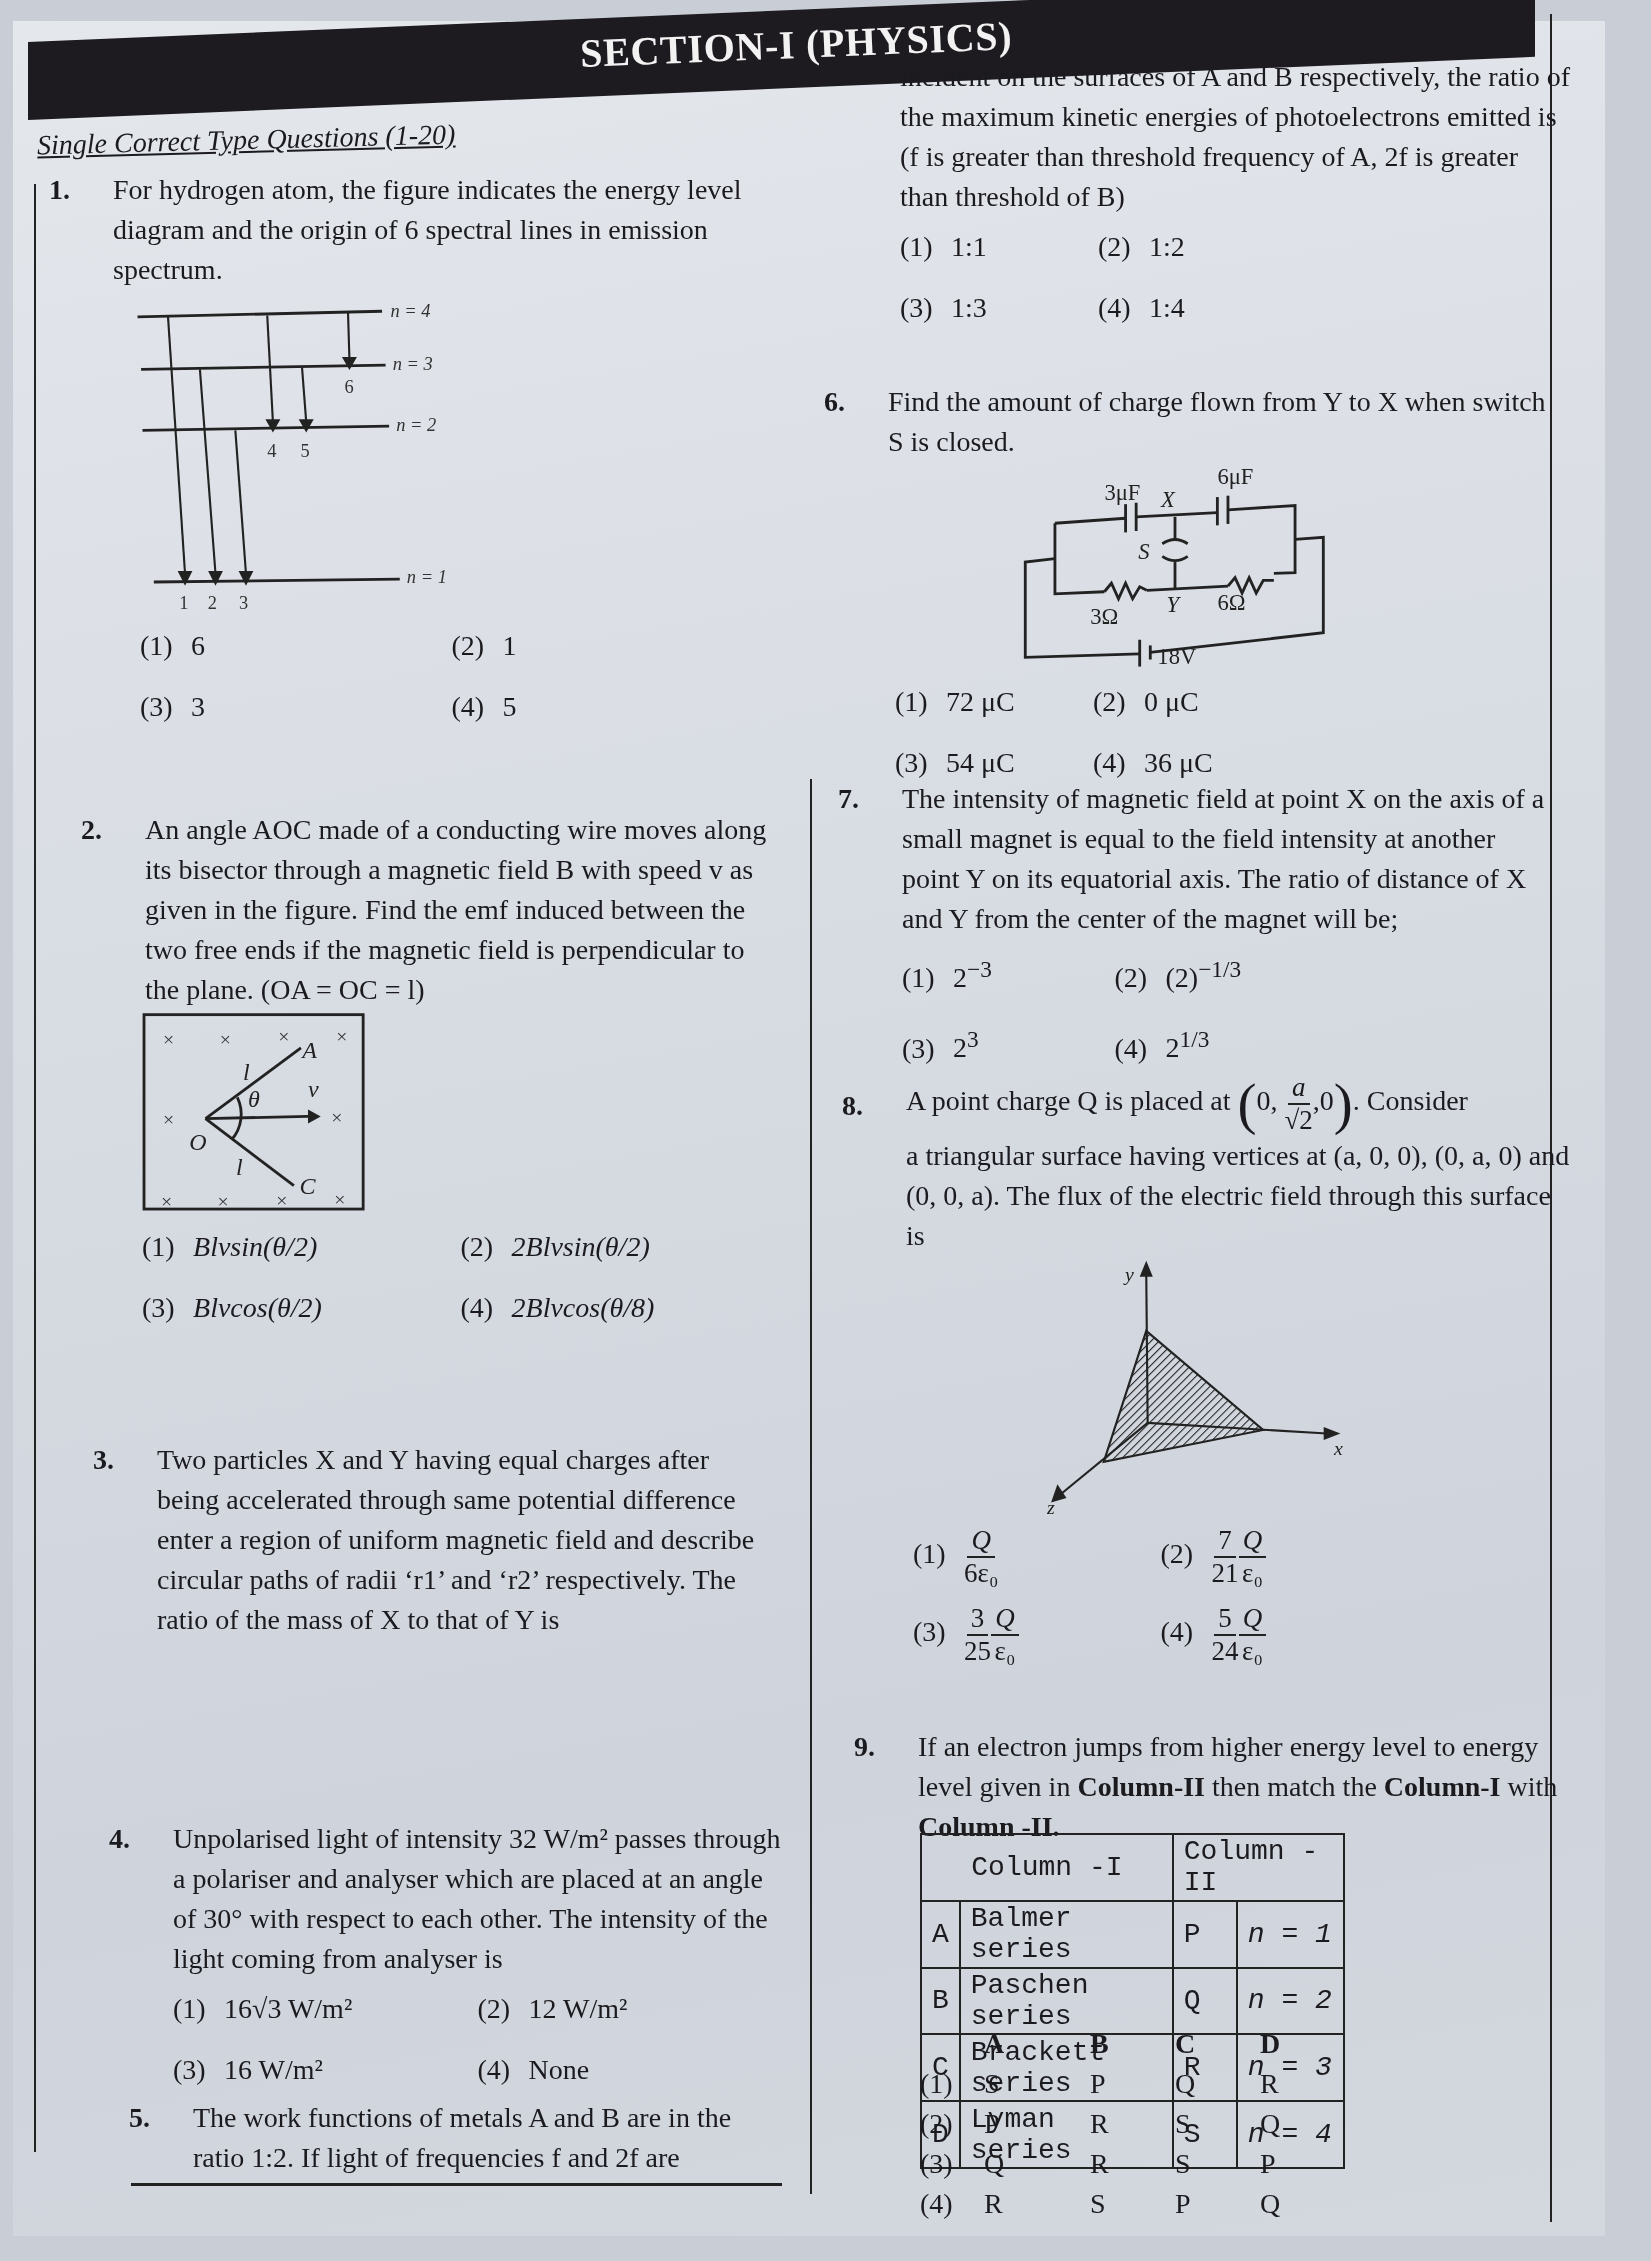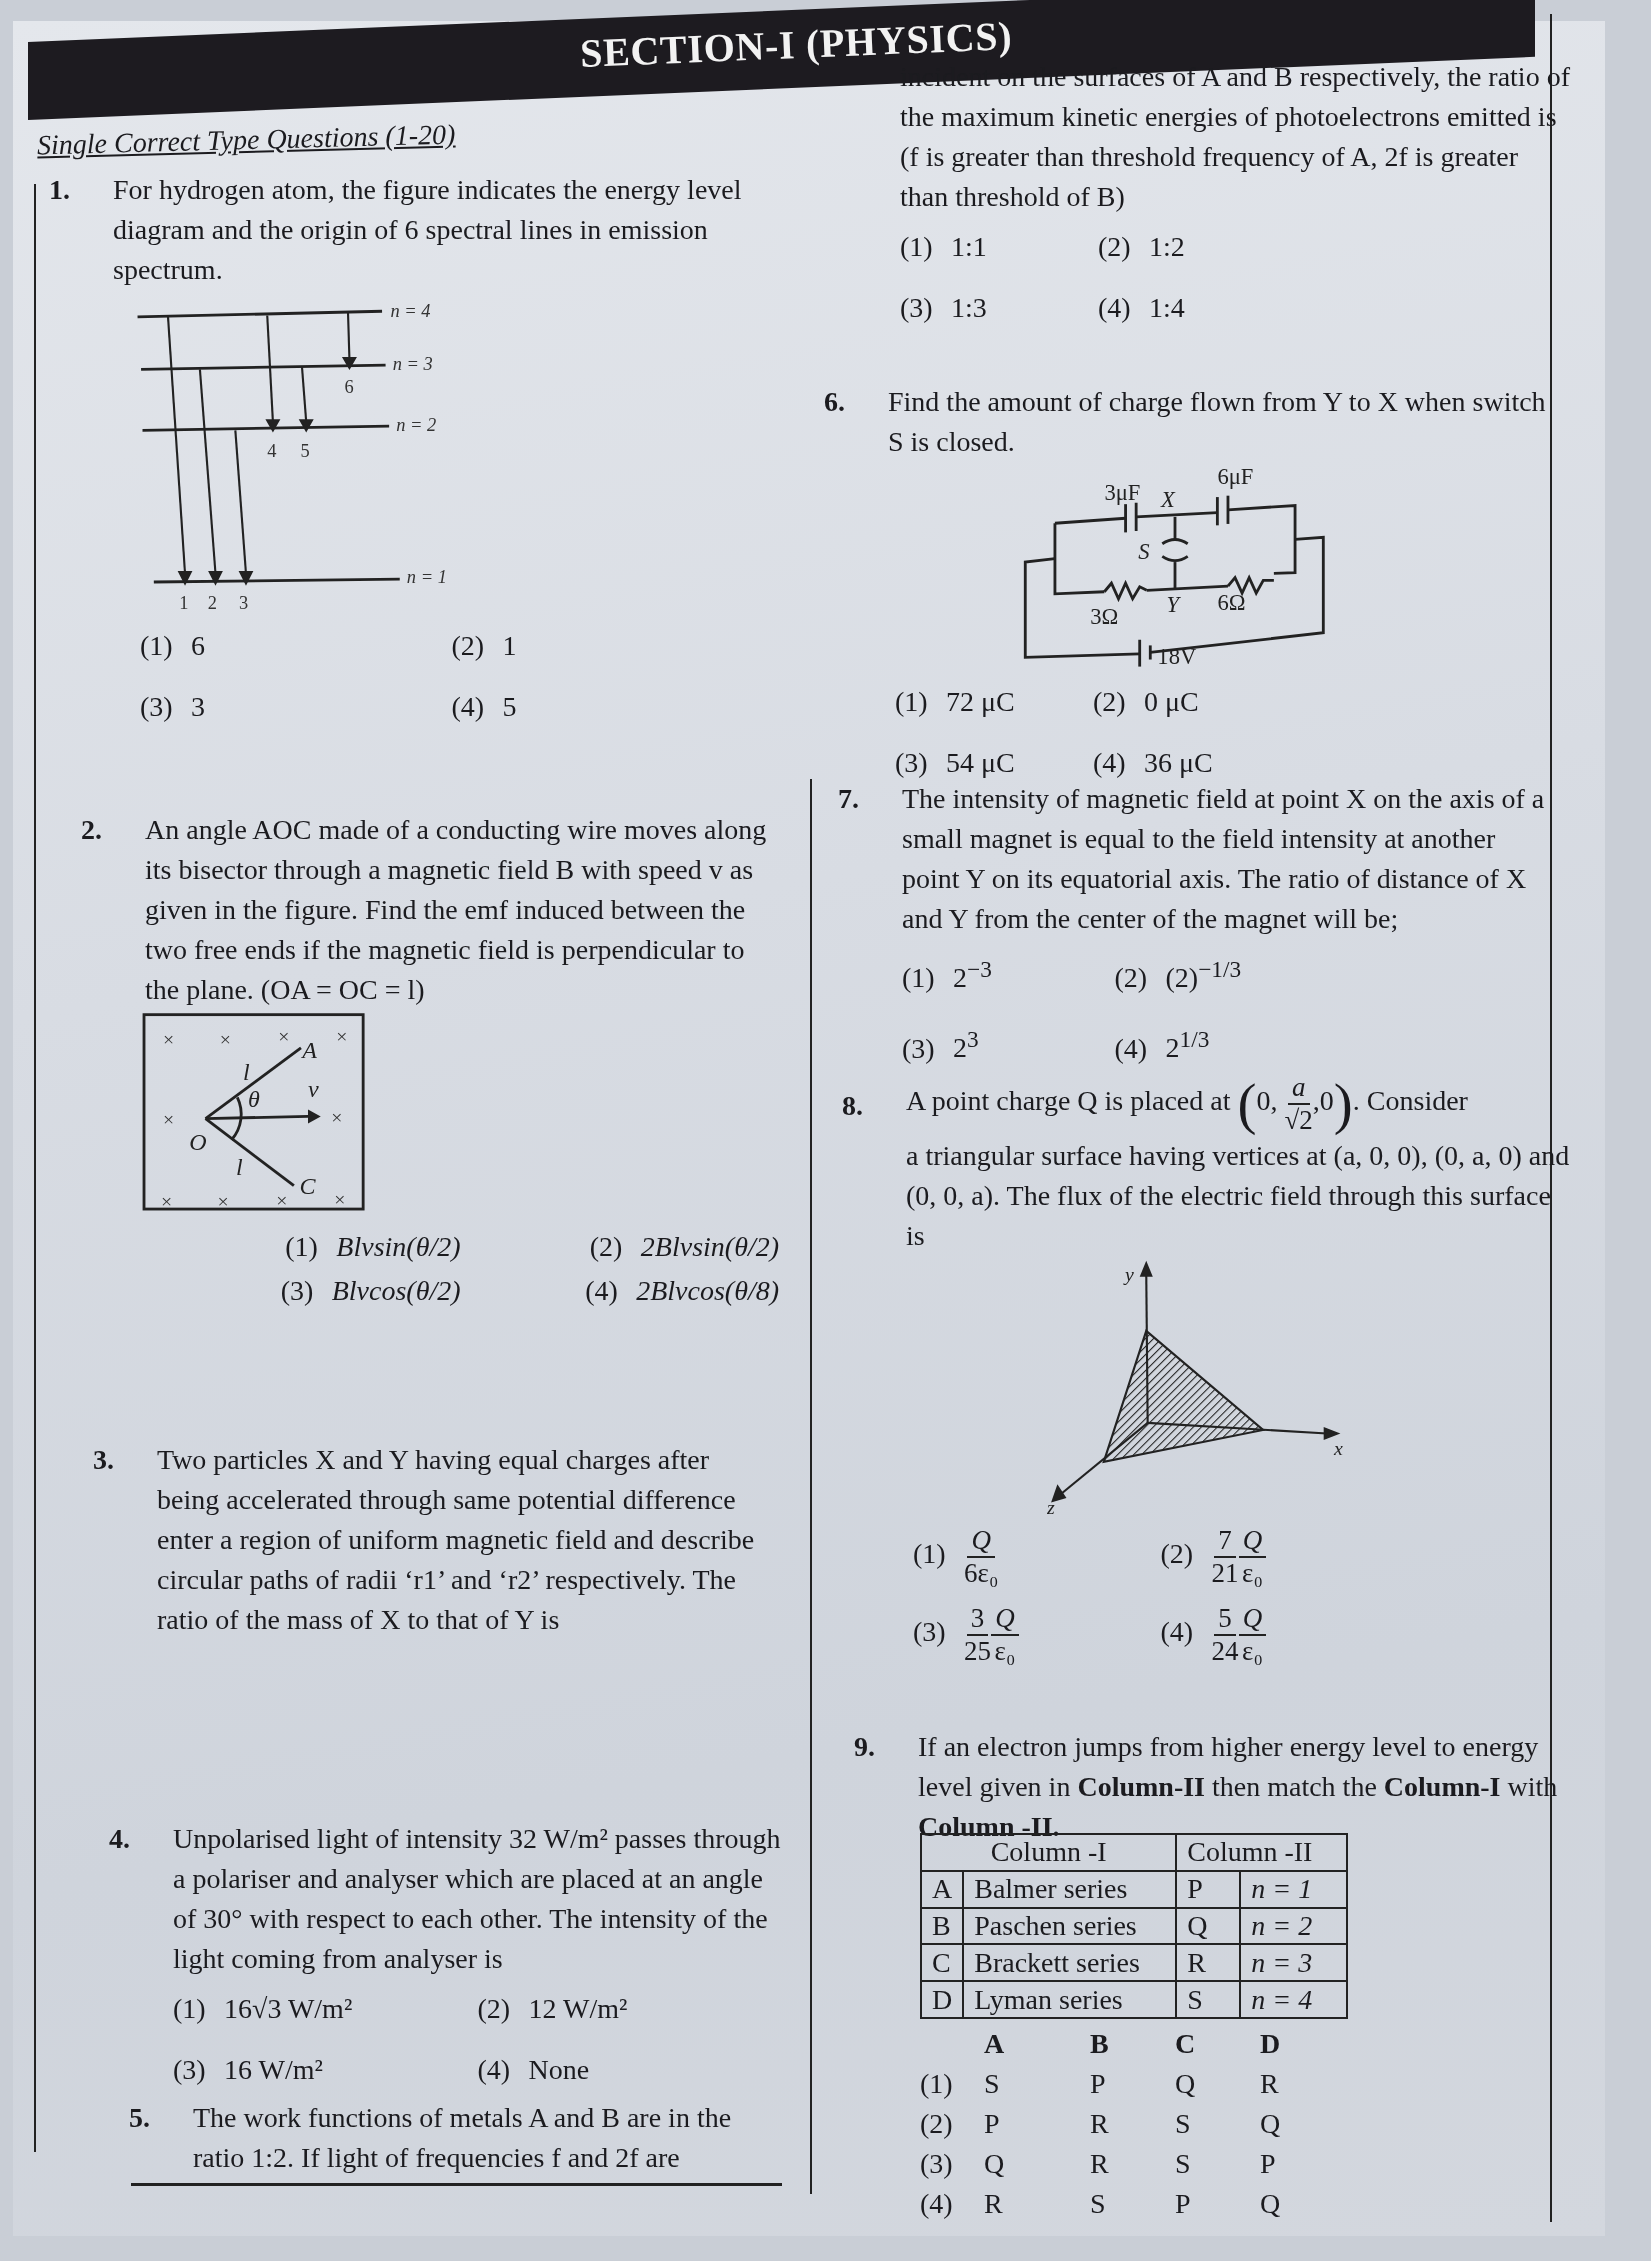--- a/index.html
+++ b/index.html
@@ -32,21 +32,21 @@
     transform: rotate(-1.5deg);
   }
   .col-divider { position: absolute; width: 2.1px; background: #222; }
   .q { position: absolute; font-size: 28px; line-height: 40px; }
   .q .num { position: absolute; left: -64px; top: 0; font-weight: bold; }
   .opts { display: grid; grid-template-columns: 1fr 1fr; row-gap: 21px; margin-top: 10px; }
   .opt { font-size: 28px; }
   .opt .lbl { margin-right: 18.4px; }
   i { font-style: italic; }
   table.match { border-collapse: collapse; font-size: 28px; }
-  table.match td { border: 2.1px solid #222; padding: 1.4px 10px; }
+  table.match td { border: 2.1px solid #222; padding: 1.4px 10px; font-family: Liberation Mono, monospace; }
   .frac { display: inline-flex; flex-direction: column; align-items: center; vertical-align: middle; font-size: 27px; line-height: 31px; }
   .frac .top { border-bottom: 2.1px solid #222; padding: 0 4.2px; }
   .bigparen { font-size: 57px; vertical-align: middle; font-weight: 200; }
   .matchgrid { display: grid; grid-template-columns: 64px 106px 85px 85px 85px; font-size: 28px; line-height: 40px; }
   .matchgrid .hdr { font-weight: bold; }
   svg text { font-family: "Liberation Serif", serif; }
 </style>
 </head>
 <body>
 
@@ -136,21 +136,21 @@
     <text x="232" y="70">A</text>
     <text x="72" y="200">O</text>
     <text x="228" y="262">C</text>
     <text x="148" y="100">l</text>
     <text x="138" y="235">l</text>
     <text x="155" y="138">θ</text>
     <text x="240" y="125">v</text>
   </g>
 </svg>
 <div class="q" style="left:142px; top:1217px; width:637px;">
-  <div class="opts" style="row-gap:4px;text-align:right;">
+  <div class="opts" style="row-gap:21px;">
     <div class="opt"><span class="lbl">(1)</span><i>Blvsin(θ/2)</i></div>
     <div class="opt"><span class="lbl">(2)</span><i>2Blvsin(θ/2)</i></div>
     <div class="opt"><span class="lbl">(3)</span><i>Blvcos(θ/2)</i></div>
     <div class="opt"><span class="lbl">(4)</span><i>2Blvcos(θ/8)</i></div>
   </div>
 </div>
 
 <div class="q" style="left:157px; top:1440px; width:616px;">
   <span class="num">3.</span>
   <div>Two particles X and Y having equal charges after being accelerated through same potential difference enter a region of uniform magnetic field and describe circular paths of radii ‘r1’ and ‘r2’ respectively. The ratio of the mass of X to that of Y is</div>

